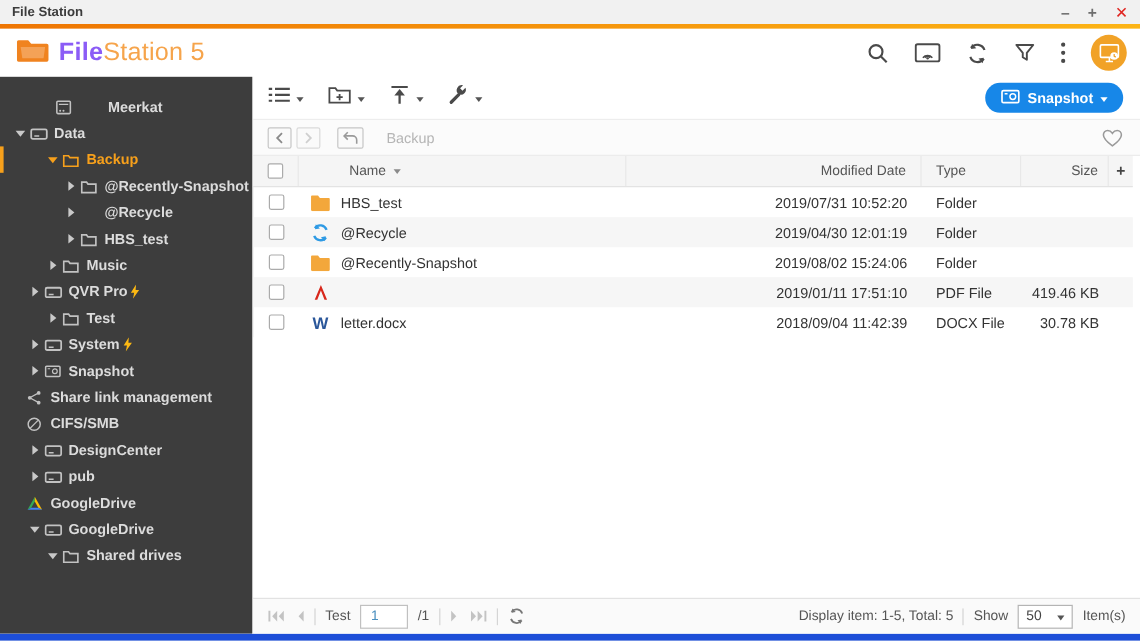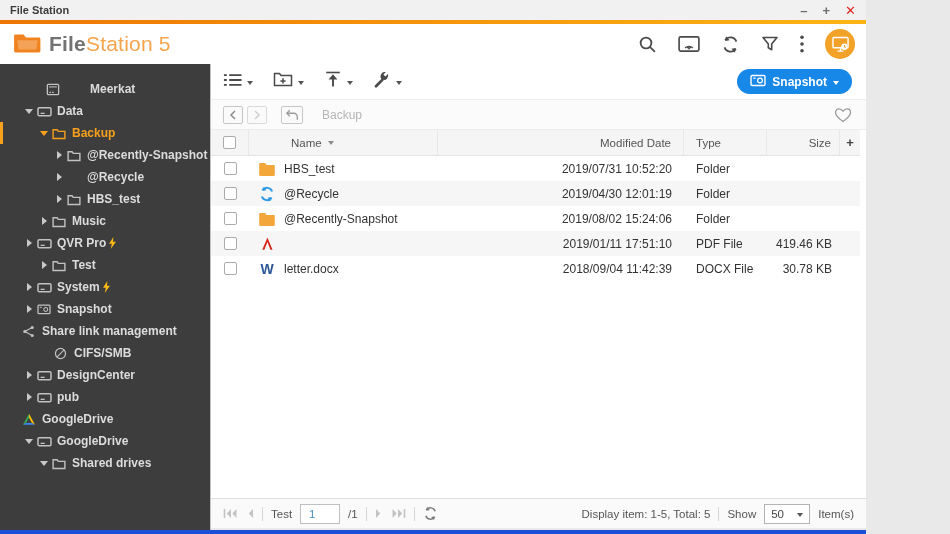--- a/index.html
+++ b/index.html
@@ -1,34 +1,34 @@
 <!DOCTYPE html>
 <html><head>
 <meta charset="utf-8">
 <style>
   * { margin:0; padding:0; box-sizing:border-box; }
   html,body { background:#e9e9e9; }
   body { font-family:"Liberation Sans","DejaVu Sans",sans-serif; }
-  .window { width:866px; height:534px; background:#fff; position:relative; overflow:hidden; border-bottom:4px solid #1d4ed8; }
+  .window { width:950px; height:534px; background:#fff; position:relative; overflow:hidden; border-bottom:6px solid #1d4ed8; }
 
   
   .titlebar { height:20px; background:#f1f1f1; display:flex; align-items:center; justify-content:space-between; padding:0 10px; }
   .titlebar .wtitle { font-size:11px; color:#3c3c3c; font-weight:700; }
   .wctrls { display:flex; gap:15px; align-items:center; }
   .wctrl { font-size:13px; font-weight:700; color:#6e6e6e; line-height:1; cursor:pointer; }
   .wctrl.close { color:#e02621; }
 
   
   .accentbar { height:4px; background:linear-gradient(90deg,#ee7502,#fcb415); }
 
   
   .appheader { height:40px; background:#fff; display:flex; align-items:center; justify-content:space-between; padding:0 11px 0 14px; }
   .logo { display:flex; align-items:center; gap:8px; }
   .logo-text { font-size:21px; letter-spacing:.2px; }
-  .logo-bold { color:#737373; font-weight:700; }
+  .logo-bold { color:#8b5cf6; font-weight:700; }
   .logo-rest { color:#f6a44b; font-weight:400; }
   .hicons { display:flex; align-items:center; gap:21px; color:#4a4a4a; }
   .hicon { display:flex; align-items:center; cursor:pointer; }
   .avatar { width:30px; height:30px; border-radius:50%; background:#f1a227; display:flex; align-items:center; justify-content:center; cursor:pointer; }
 
   
   .bodyrow { display:flex; height:470px; }
 
   
   .sidebar { width:210px; background:#3d3d3d; color:#dcdcdc; padding-top:14px; overflow:hidden; flex:none; }
@@ -176,21 +176,21 @@
           <span class="tree-icon">
             <svg width="14" height="13" viewBox="0 0 16 15">
               <rect x="1.5" y="1.5" width="13" height="12" rx="1" fill="none" stroke="currentColor" stroke-width="1.5"></rect>
               <path d="M3.5 4.5h9" stroke="currentColor" stroke-width="1.2"></path>
               <circle cx="4.7" cy="10.7" r="1" fill="currentColor"></circle>
               <circle cx="7.9" cy="10.7" r="1" fill="currentColor"></circle>
             </svg>
           </span>
           <span class="tree-label">Meerkat</span>
         </div>
-        <div class="tree-item" style="padding-left: 24px;">
+        <div class="tree-item" style="padding-left: 12px;">
           <span class="caret expanded"></span>
           <span class="tree-icon">
             <svg width="15" height="13" viewBox="0 0 16 14">
               <rect x="1" y="3" width="14" height="8.5" rx="1.4" fill="none" stroke="currentColor" stroke-width="1.6"></rect>
               <path d="M3.8 9h4.4" stroke="currentColor" stroke-width="1.4"></path>
             </svg>
           </span>
           <span class="tree-label">Data</span>
         </div>
         <div class="tree-item selected" style="padding-left: 39px;">
@@ -289,21 +289,21 @@
           <span class="tree-icon">
             <svg width="13" height="13" viewBox="0 0 16 16">
               <circle cx="12.6" cy="3" r="1.9" fill="currentColor"></circle>
               <circle cx="3.4" cy="8" r="1.9" fill="currentColor"></circle>
               <circle cx="12.6" cy="13" r="1.9" fill="currentColor"></circle>
               <path d="M3.4 8l9.2-5M3.4 8l9.2 5" stroke="currentColor" stroke-width="1.3" fill="none"></path>
             </svg>
           </span>
           <span class="tree-label">Share link management</span>
         </div>
-        <div class="tree-item" style="padding-left: 9px; margin-left: 32px;">
+        <div class="tree-item" style="padding-left: 9px;">
           <span class="caret none"></span>
           <span class="tree-icon">
             <svg width="13" height="13" viewBox="0 0 16 16">
               <circle cx="8" cy="8" r="6.2" fill="none" stroke="currentColor" stroke-width="1.5"></circle>
               <path d="M3.6 12.4 12.4 3.6" stroke="currentColor" stroke-width="1.3"></path>
             </svg>
           </span>
           <span class="tree-label">CIFS/SMB</span>
         </div>
         <div class="tree-item" style="padding-left: 24px;">

